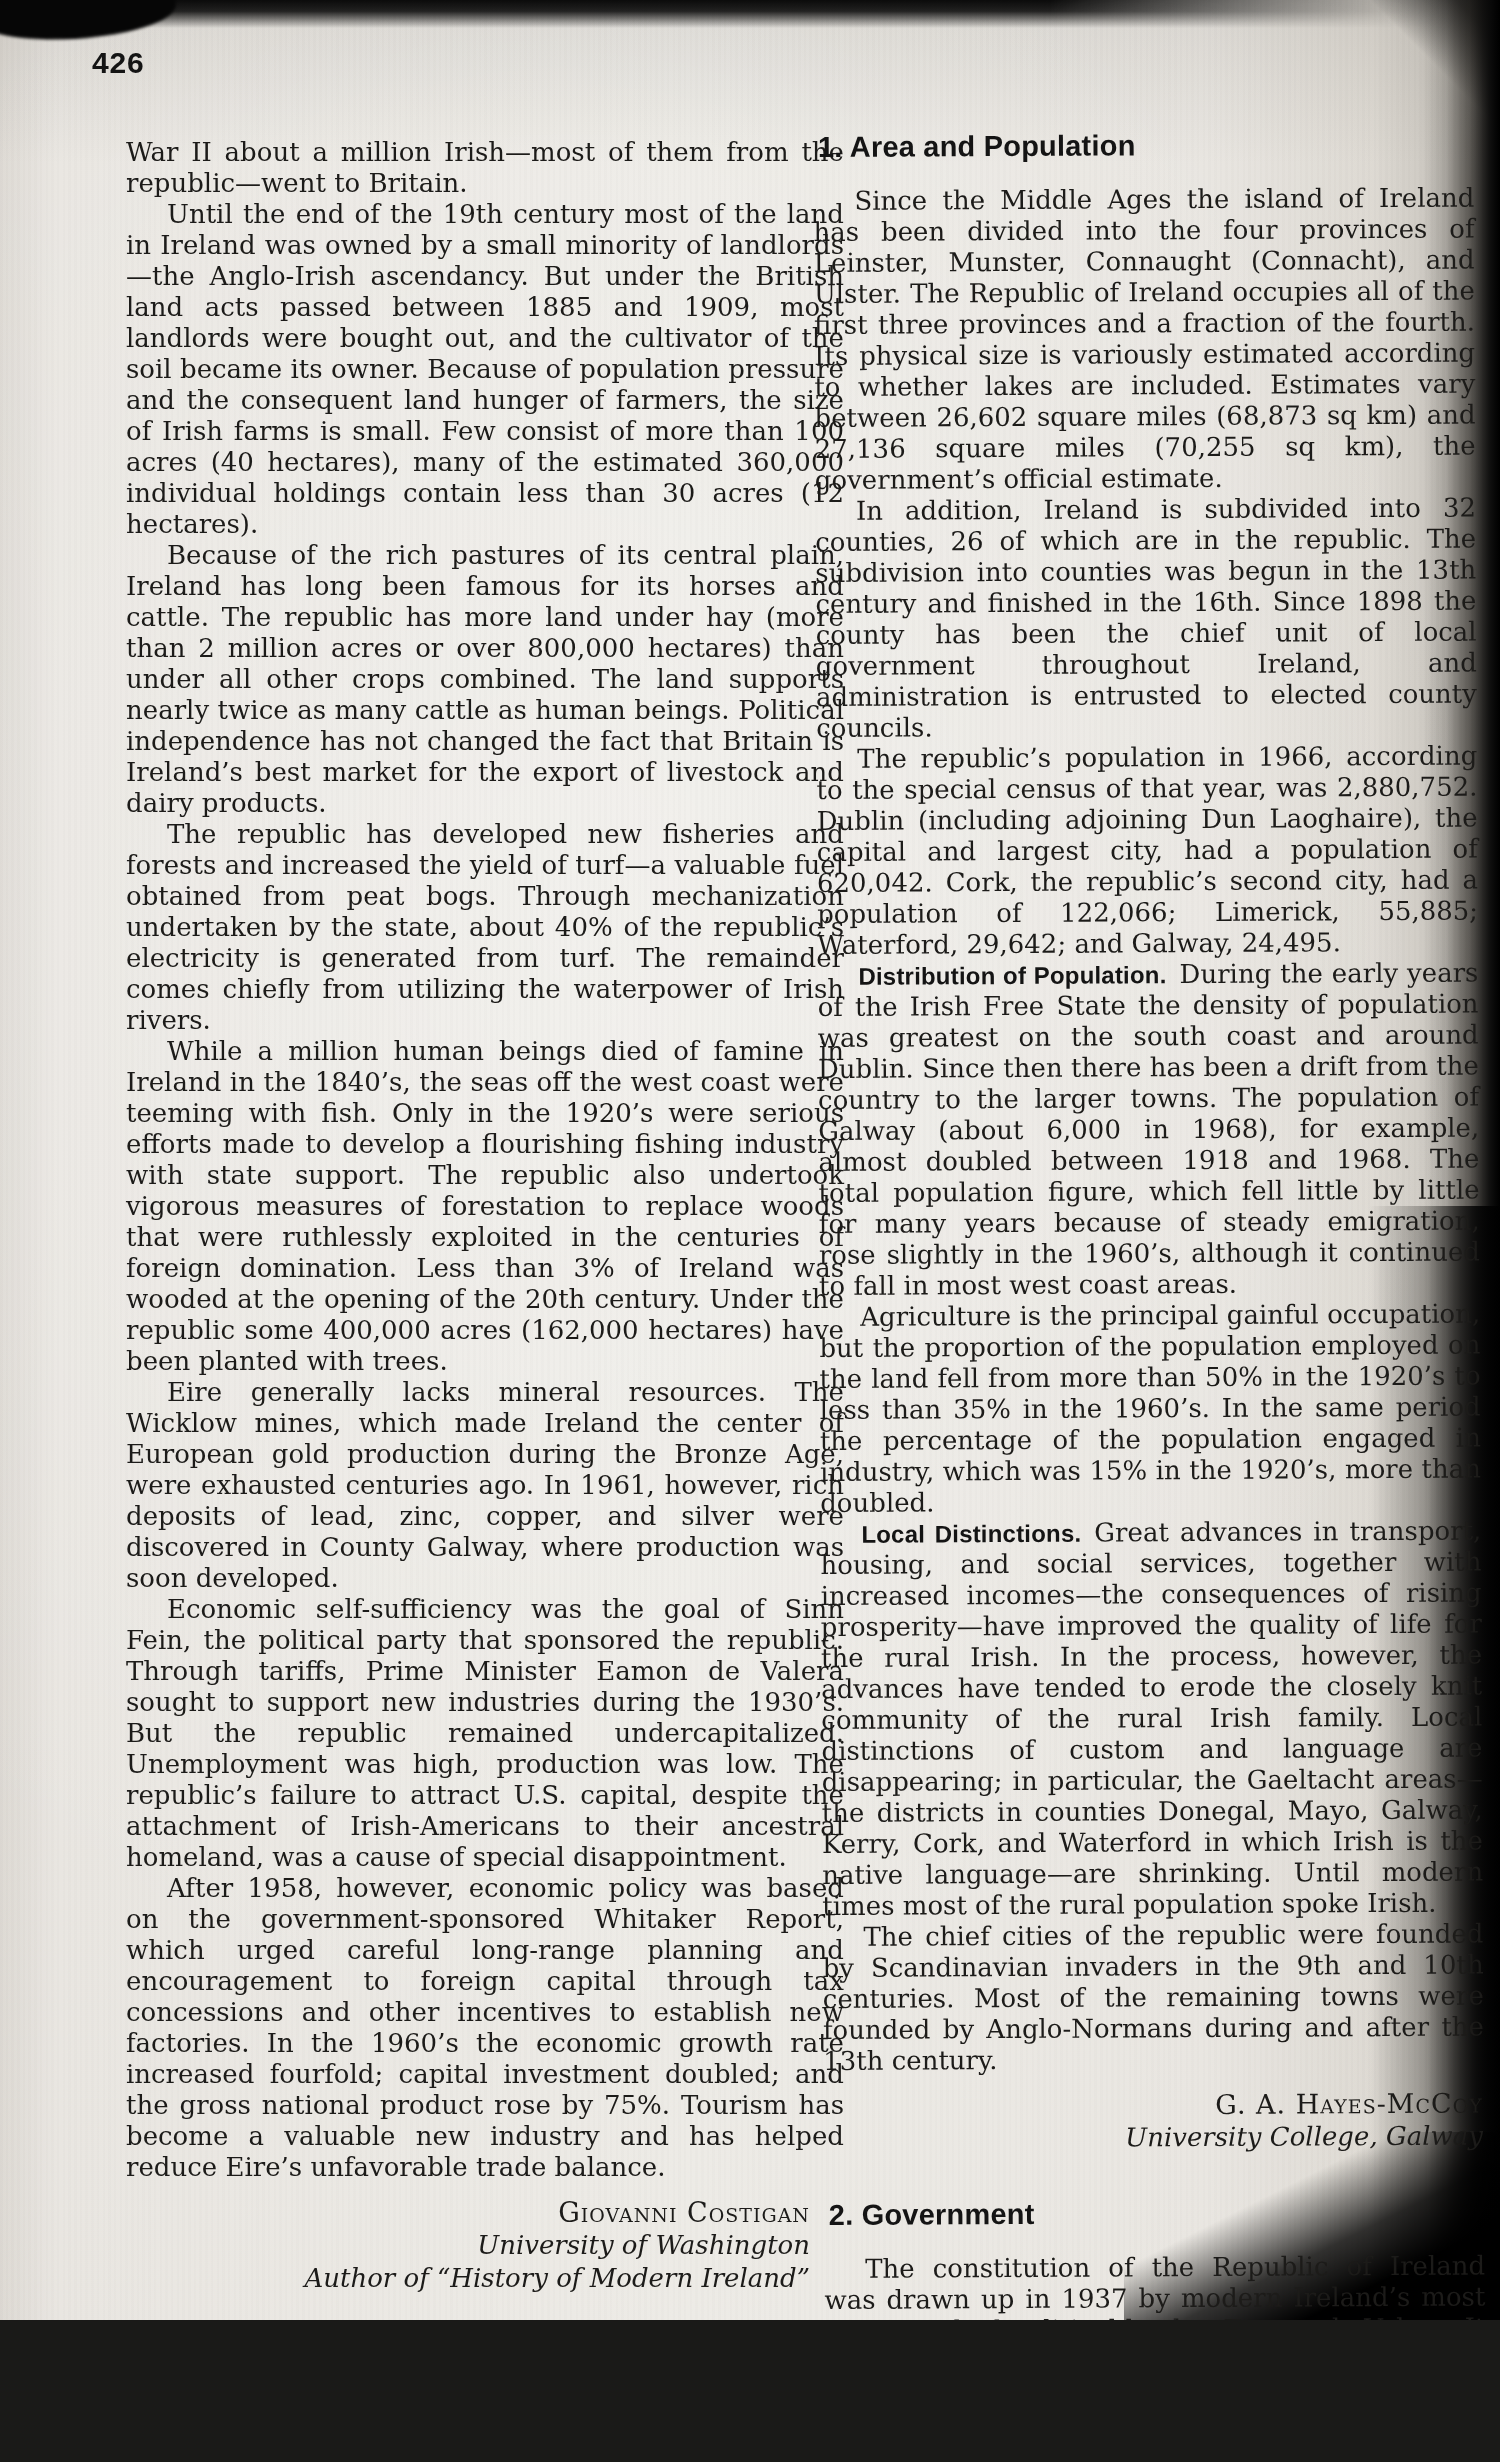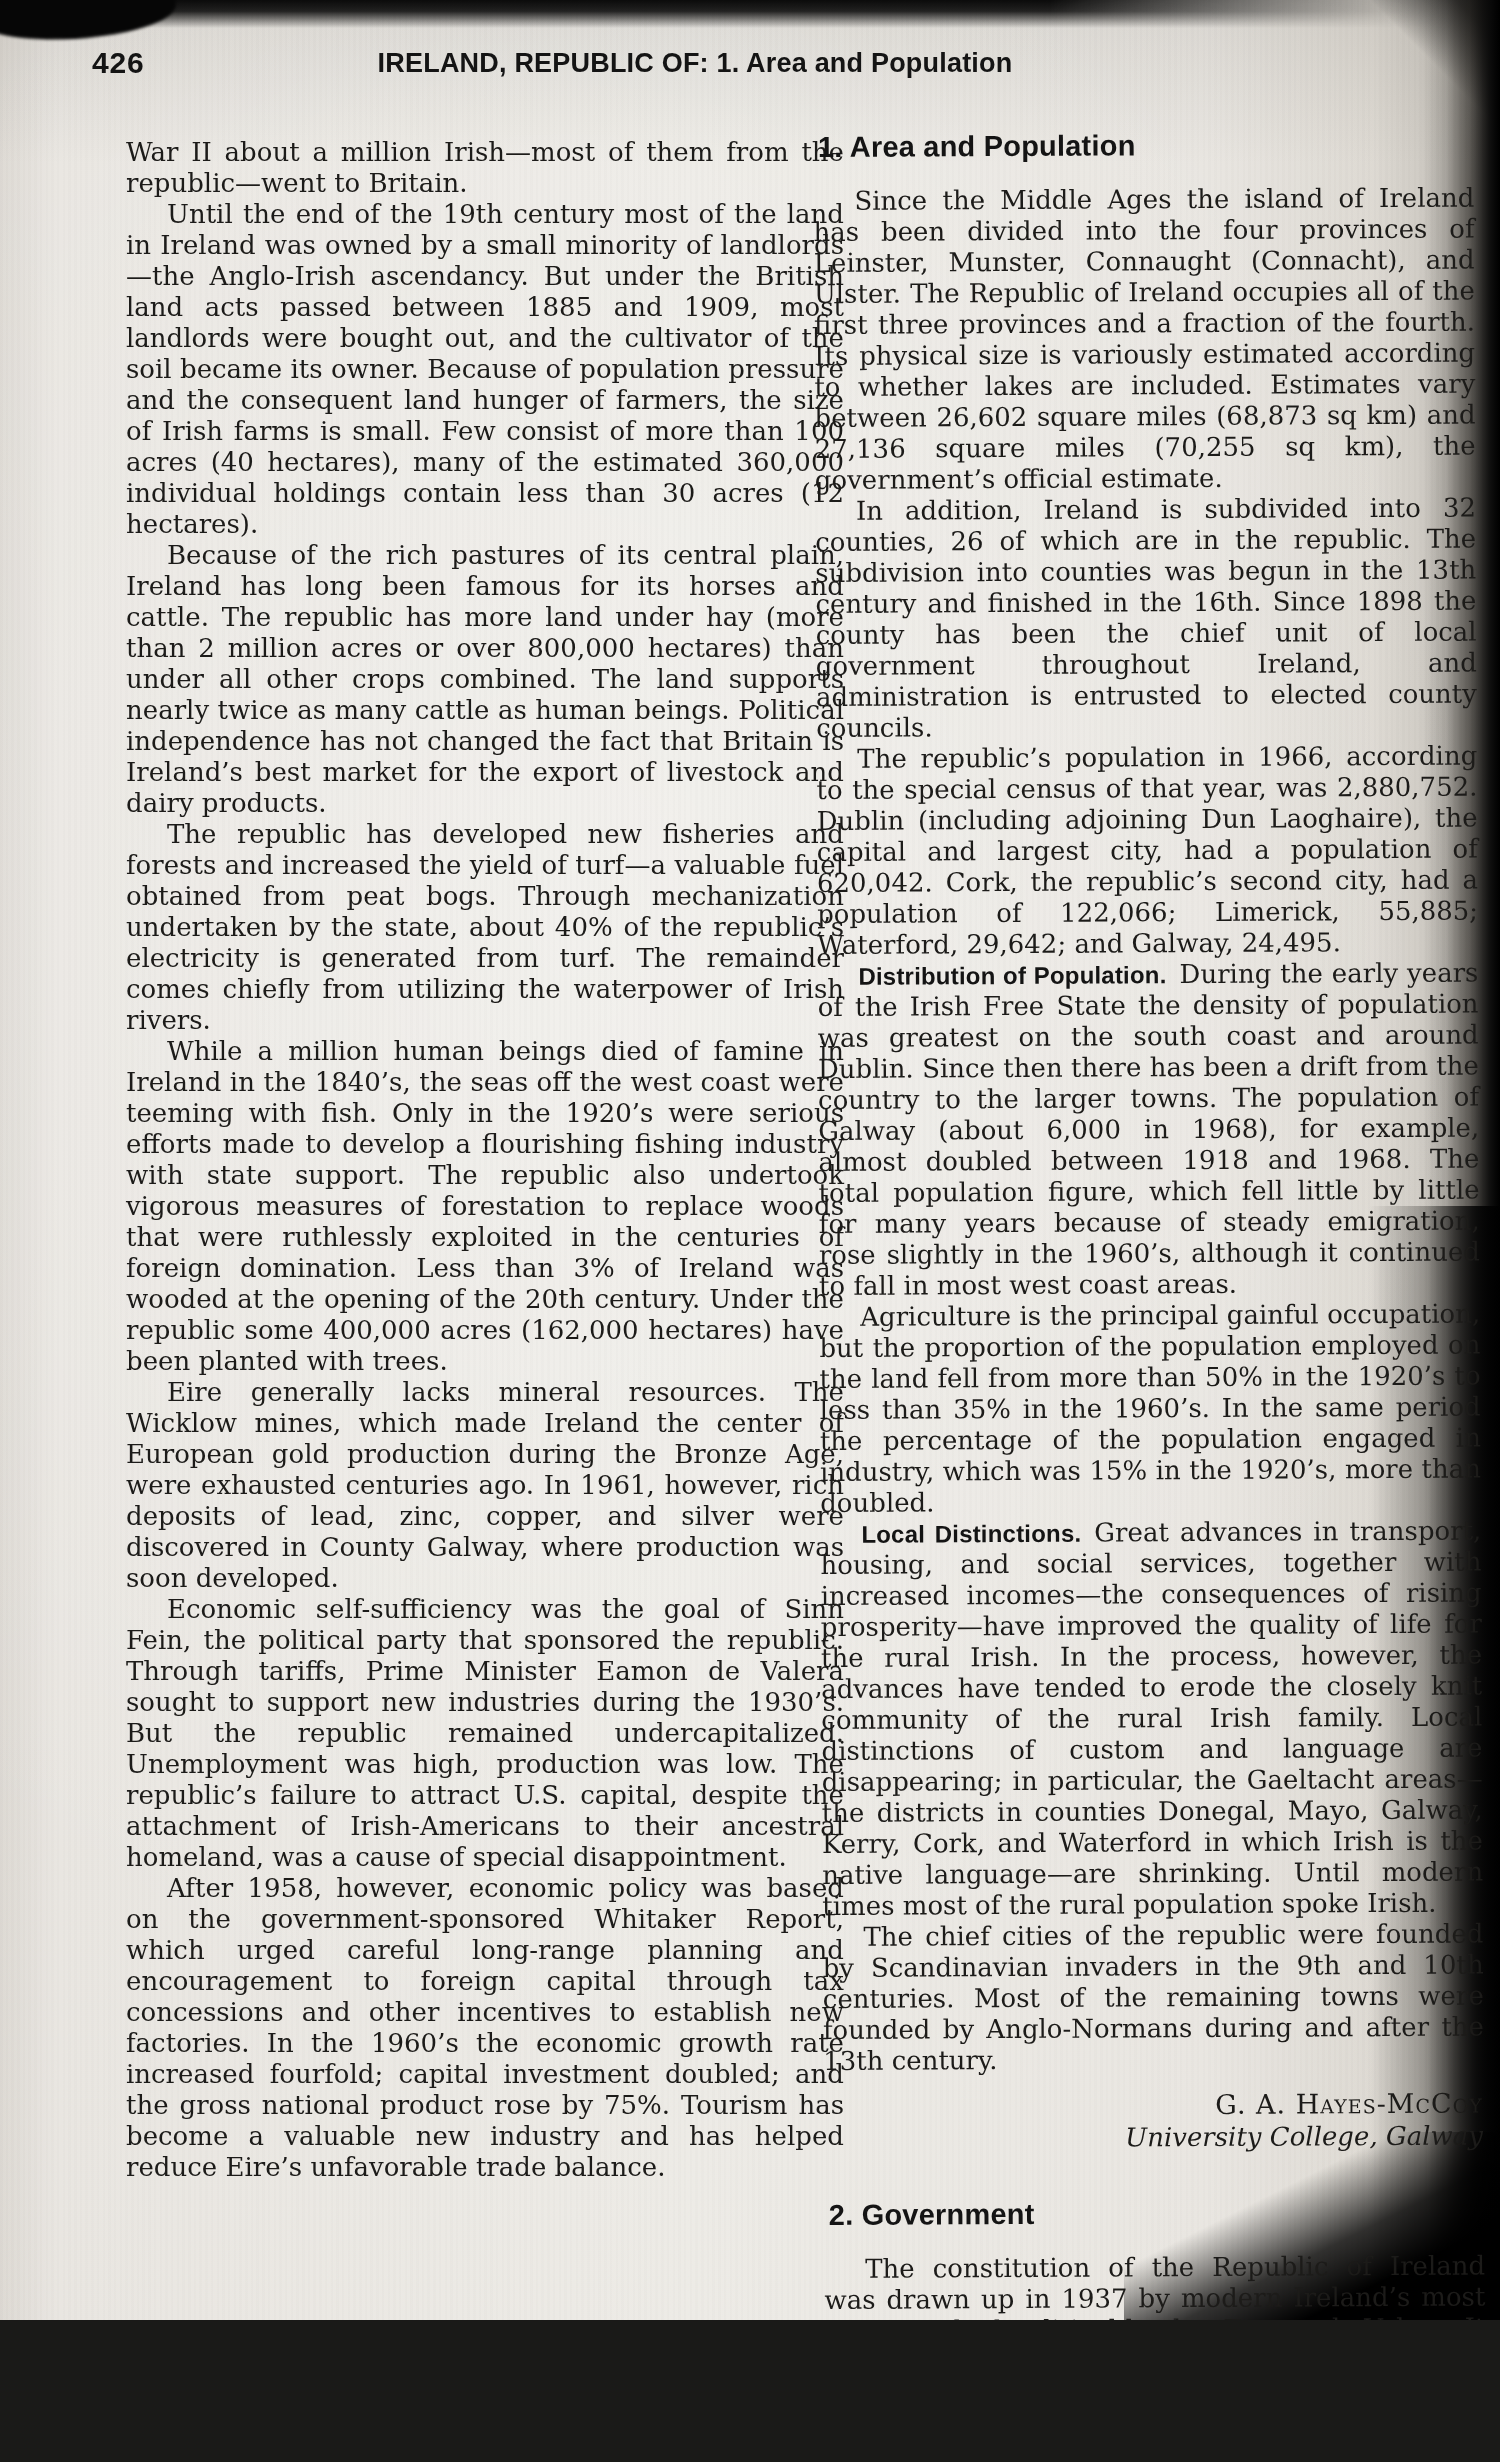--- a/index.html
+++ b/index.html
@@ -93,33 +93,37 @@
 
   <div class="texture"></div>
   <div class="top-band"></div>
   <div class="top-blob"></div>
   <div class="corner-tr"></div>
   <div class="right-band"></div>
   <div class="right-band-lower"></div>
   <div class="corner-br"></div>
 
   <div class="page-number">426</div>
-  <div class="running-head">IRELAND, REPUBLIC OF: 1. Area and Population</div>
 
   <div class="col col-left">
     <div>
         <p class="para noindent">War II about a million Irish—most of them from the republic—went to Britain.</p>
         <p class="para">Until the end of the 19th century most of the land in Ireland was owned by a small minority of landlords—the Anglo-Irish ascendancy. But under the British land acts passed between 1885 and 1909, most landlords were bought out, and the cultivator of the soil became its owner. Because of population pressure and the consequent land hunger of farmers, the size of Irish farms is small. Few consist of more than 100 acres (40 hectares), many of the estimated 360,000 individual holdings contain less than 30 acres (12 hectares).</p>
         <p class="para">Because of the rich pastures of its central plain, Ireland has long been famous for its horses and cattle. The republic has more land under hay (more than 2 million acres or over 800,000 hectares) than under all other crops combined. The land supports nearly twice as many cattle as human beings. Political independence has not changed the fact that Britain is Ireland’s best market for the export of livestock and dairy products.</p>
         <p class="para">The republic has developed new fisheries and forests and increased the yield of turf—a valuable fuel obtained from peat bogs. Through mechanization undertaken by the state, about 40% of the republic’s electricity is generated from turf. The remainder comes chiefly from utilizing the waterpower of Irish rivers.</p>
         <p class="para">While a million human beings died of famine in Ireland in the 1840’s, the seas off the west coast were teeming with fish. Only in the 1920’s were serious efforts made to develop a flourishing fishing industry with state support. The republic also undertook vigorous measures of forestation to replace woods that were ruthlessly exploited in the centuries of foreign domination. Less than 3% of Ireland was wooded at the opening of the 20th century. Under the republic some 400,000 acres (162,000 hectares) have been planted with trees.</p>
         <p class="para">Eire generally lacks mineral resources. The Wicklow mines, which made Ireland the center of European gold production during the Bronze Age, were exhausted centuries ago. In 1961, however, rich deposits of lead, zinc, copper, and silver were discovered in County Galway, where production was soon developed.</p>
         <p class="para">Economic self-sufficiency was the goal of Sinn Fein, the political party that sponsored the republic. Through tariffs, Prime Minister Eamon de Valera sought to support new industries during the 1930’s. But the republic remained undercapitalized. Unemployment was high, production was low. The republic’s failure to attract U.S. capital, despite the attachment of Irish-Americans to their ancestral homeland, was a cause of special disappointment.</p>
         <p class="para">After 1958, however, economic policy was based on the government-sponsored Whitaker Report, which urged careful long-range planning and encouragement to foreign capital through tax concessions and other incentives to establish new factories. In the 1960’s the economic growth rate increased fourfold; capital investment doubled; and the gross national product rose by 75%. Tourism has become a valuable new industry and has helped reduce Eire’s unfavorable trade balance.</p>
       </div>
+    <div class="byline byline-left">
+      <div class="name">Giovanni Costigan</div>
+      <div class="affil">University of Washington</div>
+      <div class="credit">Author of “History of Modern Ireland”</div>
+    </div>
   </div>
 
   <div class="col col-right">
     <h2 class="section-heading">1. Area and Population</h2>
     <div>
         <p class="para">Since the Middle Ages the island of Ireland has been divided into the four provinces of Leinster, Munster, Connaught (Connacht), and Ulster. The Republic of Ireland occupies all of the first three provinces and a fraction of the fourth. Its physical size is variously estimated according to whether lakes are included. Estimates vary between 26,602 square miles (68,873 sq km) and 27,136 square miles (70,255 sq km), the government’s official estimate.</p>
         <p class="para">In addition, Ireland is subdivided into 32 counties, 26 of which are in the republic. The subdivision into counties was begun in the 13th century and finished in the 16th. Since 1898 the county has been the chief unit of local government throughout Ireland, and administration is entrusted to elected county councils.</p>
         <p class="para">The republic’s population in 1966, according to the special census of that year, was 2,880,752. Dublin (including adjoining Dun Laoghaire), the capital and largest city, had a population of 620,042. Cork, the republic’s second city, had a population of 122,066; Limerick, 55,885; Waterford, 29,642; and Galway, 24,495.</p>
         <p class="para"><span class="runin">Distribution of Population.</span> During the early years of the Irish Free State the density of population was greatest on the south coast and around Dublin. Since then there has been a drift from the country to the larger towns. The population of Galway (about 6,000 in 1968), for example, almost doubled between 1918 and 1968. The total population figure, which fell little by little for many years because of steady emigration, rose slightly in the 1960’s, although it continued to fall in most west coast areas.</p>
         <p class="para">Agriculture is the principal gainful occupation, but the proportion of the population employed on the land fell from more than 50% in the 1920’s to less than 35% in the 1960’s. In the same period the percentage of the population engaged in industry, which was 15% in the 1920’s, more than doubled.</p>

